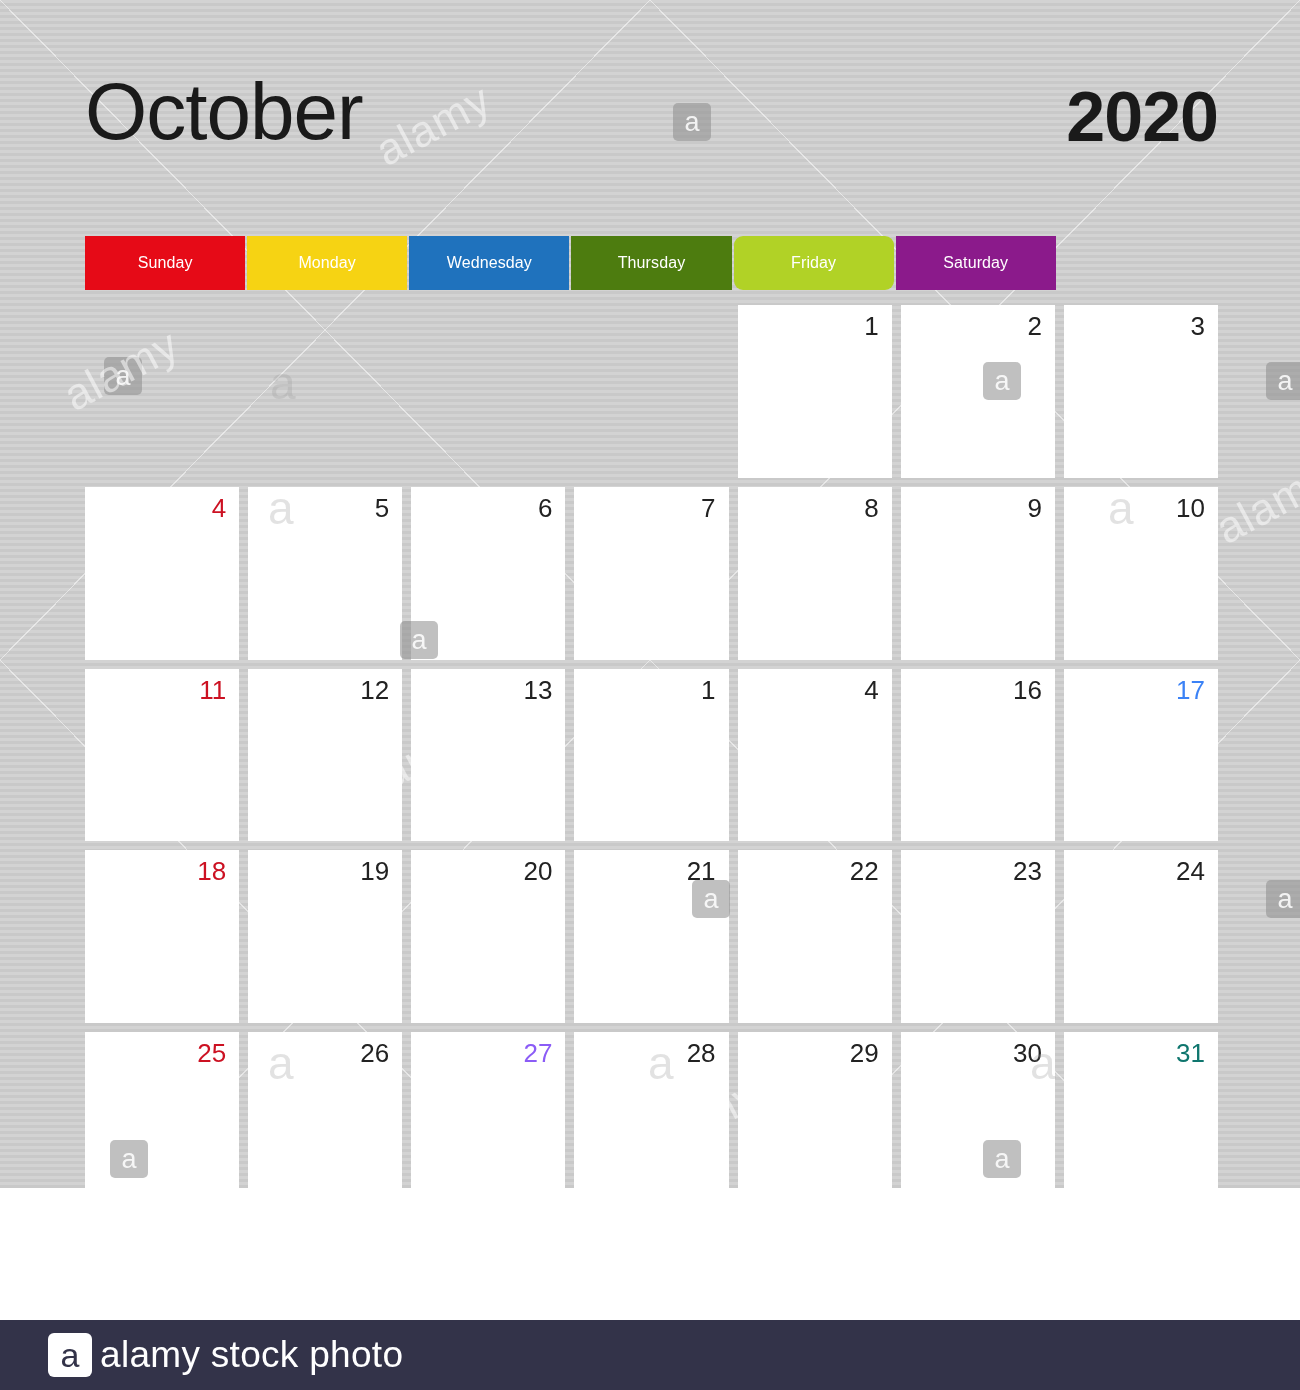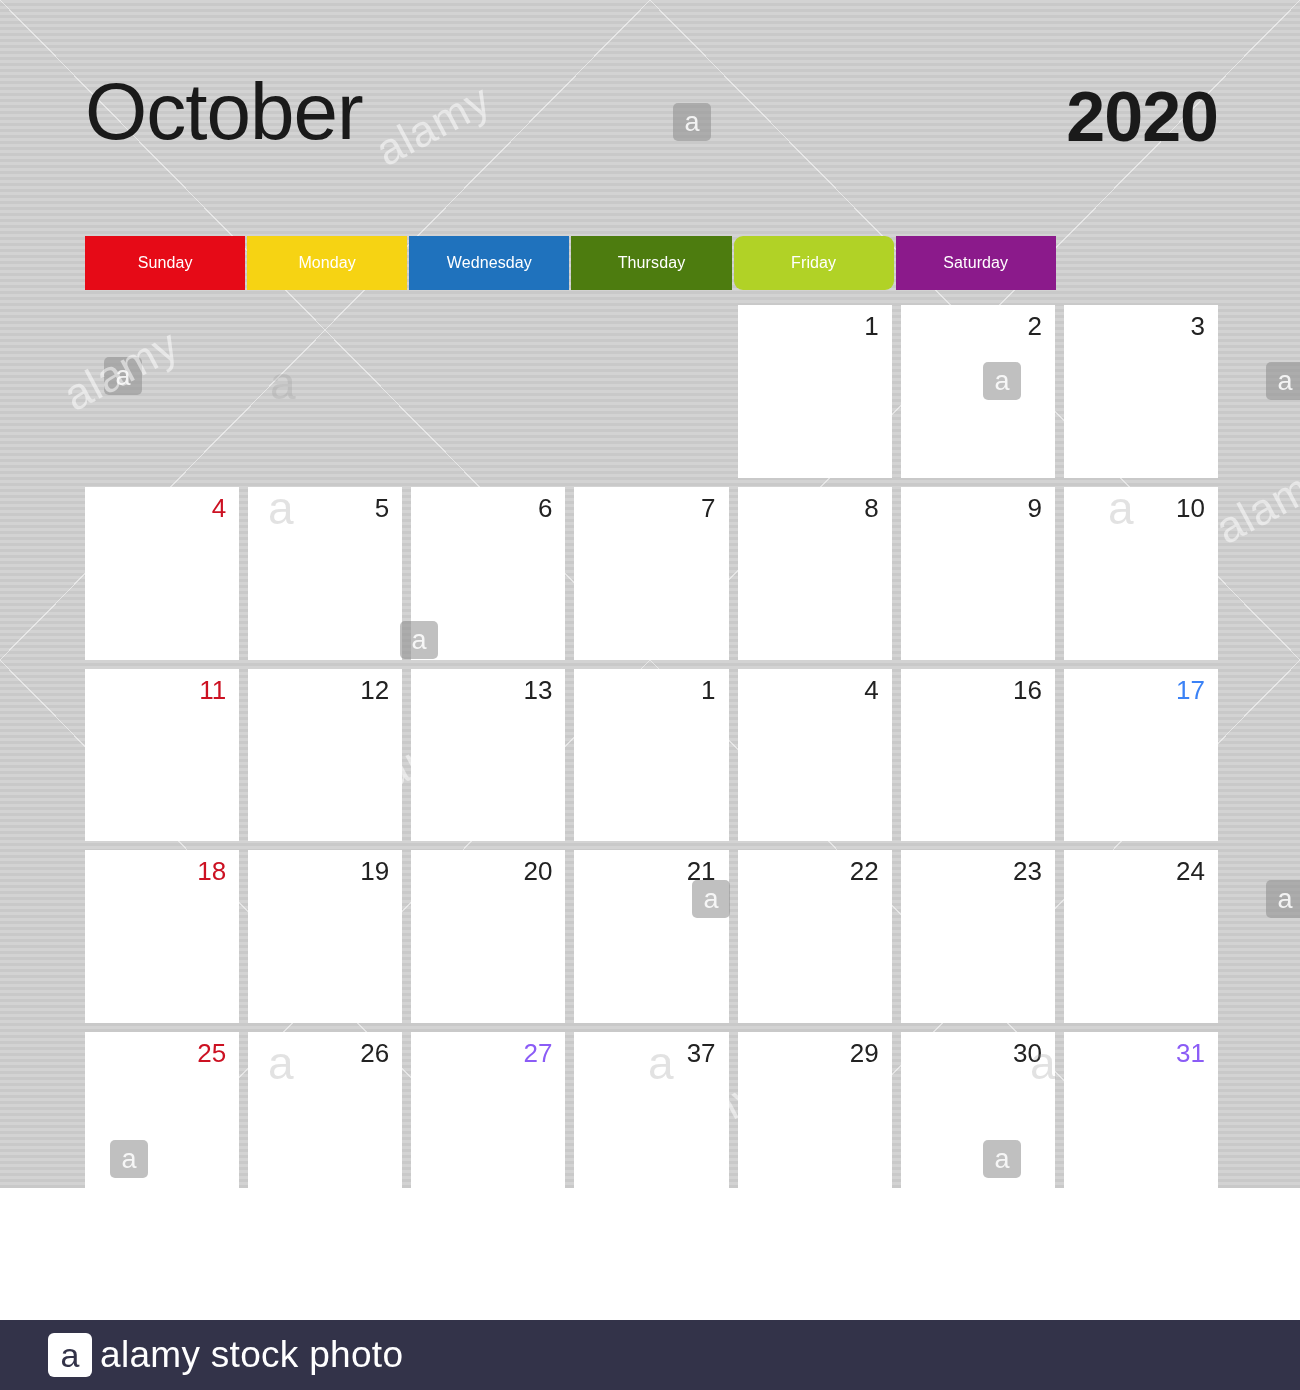--- a/index.html
+++ b/index.html
@@ -328,30 +328,30 @@
         <div class="daycell">
           <div class="daynum sunday" style="color: rgb(204, 17, 34);">25</div>
         </div>
         <div class="daycell">
           <div class="daynum" style="color: rgb(34, 34, 34);">26</div>
         </div>
         <div class="daycell">
           <div class="daynum" style="color: #8b5cf6;">27</div>
         </div>
         <div class="daycell">
-          <div class="daynum" style="color: rgb(34, 34, 34);">37</div>
+          <div class="daynum" style="color: rgb(34, 34, 34);">28</div>
         </div>
         <div class="daycell">
           <div class="daynum" style="color: rgb(34, 34, 34);">29</div>
         </div>
         <div class="daycell">
           <div class="daynum" style="color: rgb(34, 34, 34);">30</div>
         </div>
         <div class="daycell">
-          <div class="daynum" style="color: #8b5cf6;">31</div>
+          <div class="daynum" style="color: #0f766e;">31</div>
         </div>
       </div>
 
     <div class="wm" style="left:673px;  top:103px;">
         <div class="wm-badge">a</div>
       </div>
     <div class="wm" style="left:104px;  top:357px;">
         <div class="wm-badge">a</div>
       </div>
     <div class="wm" style="left:983px;  top:362px;">

